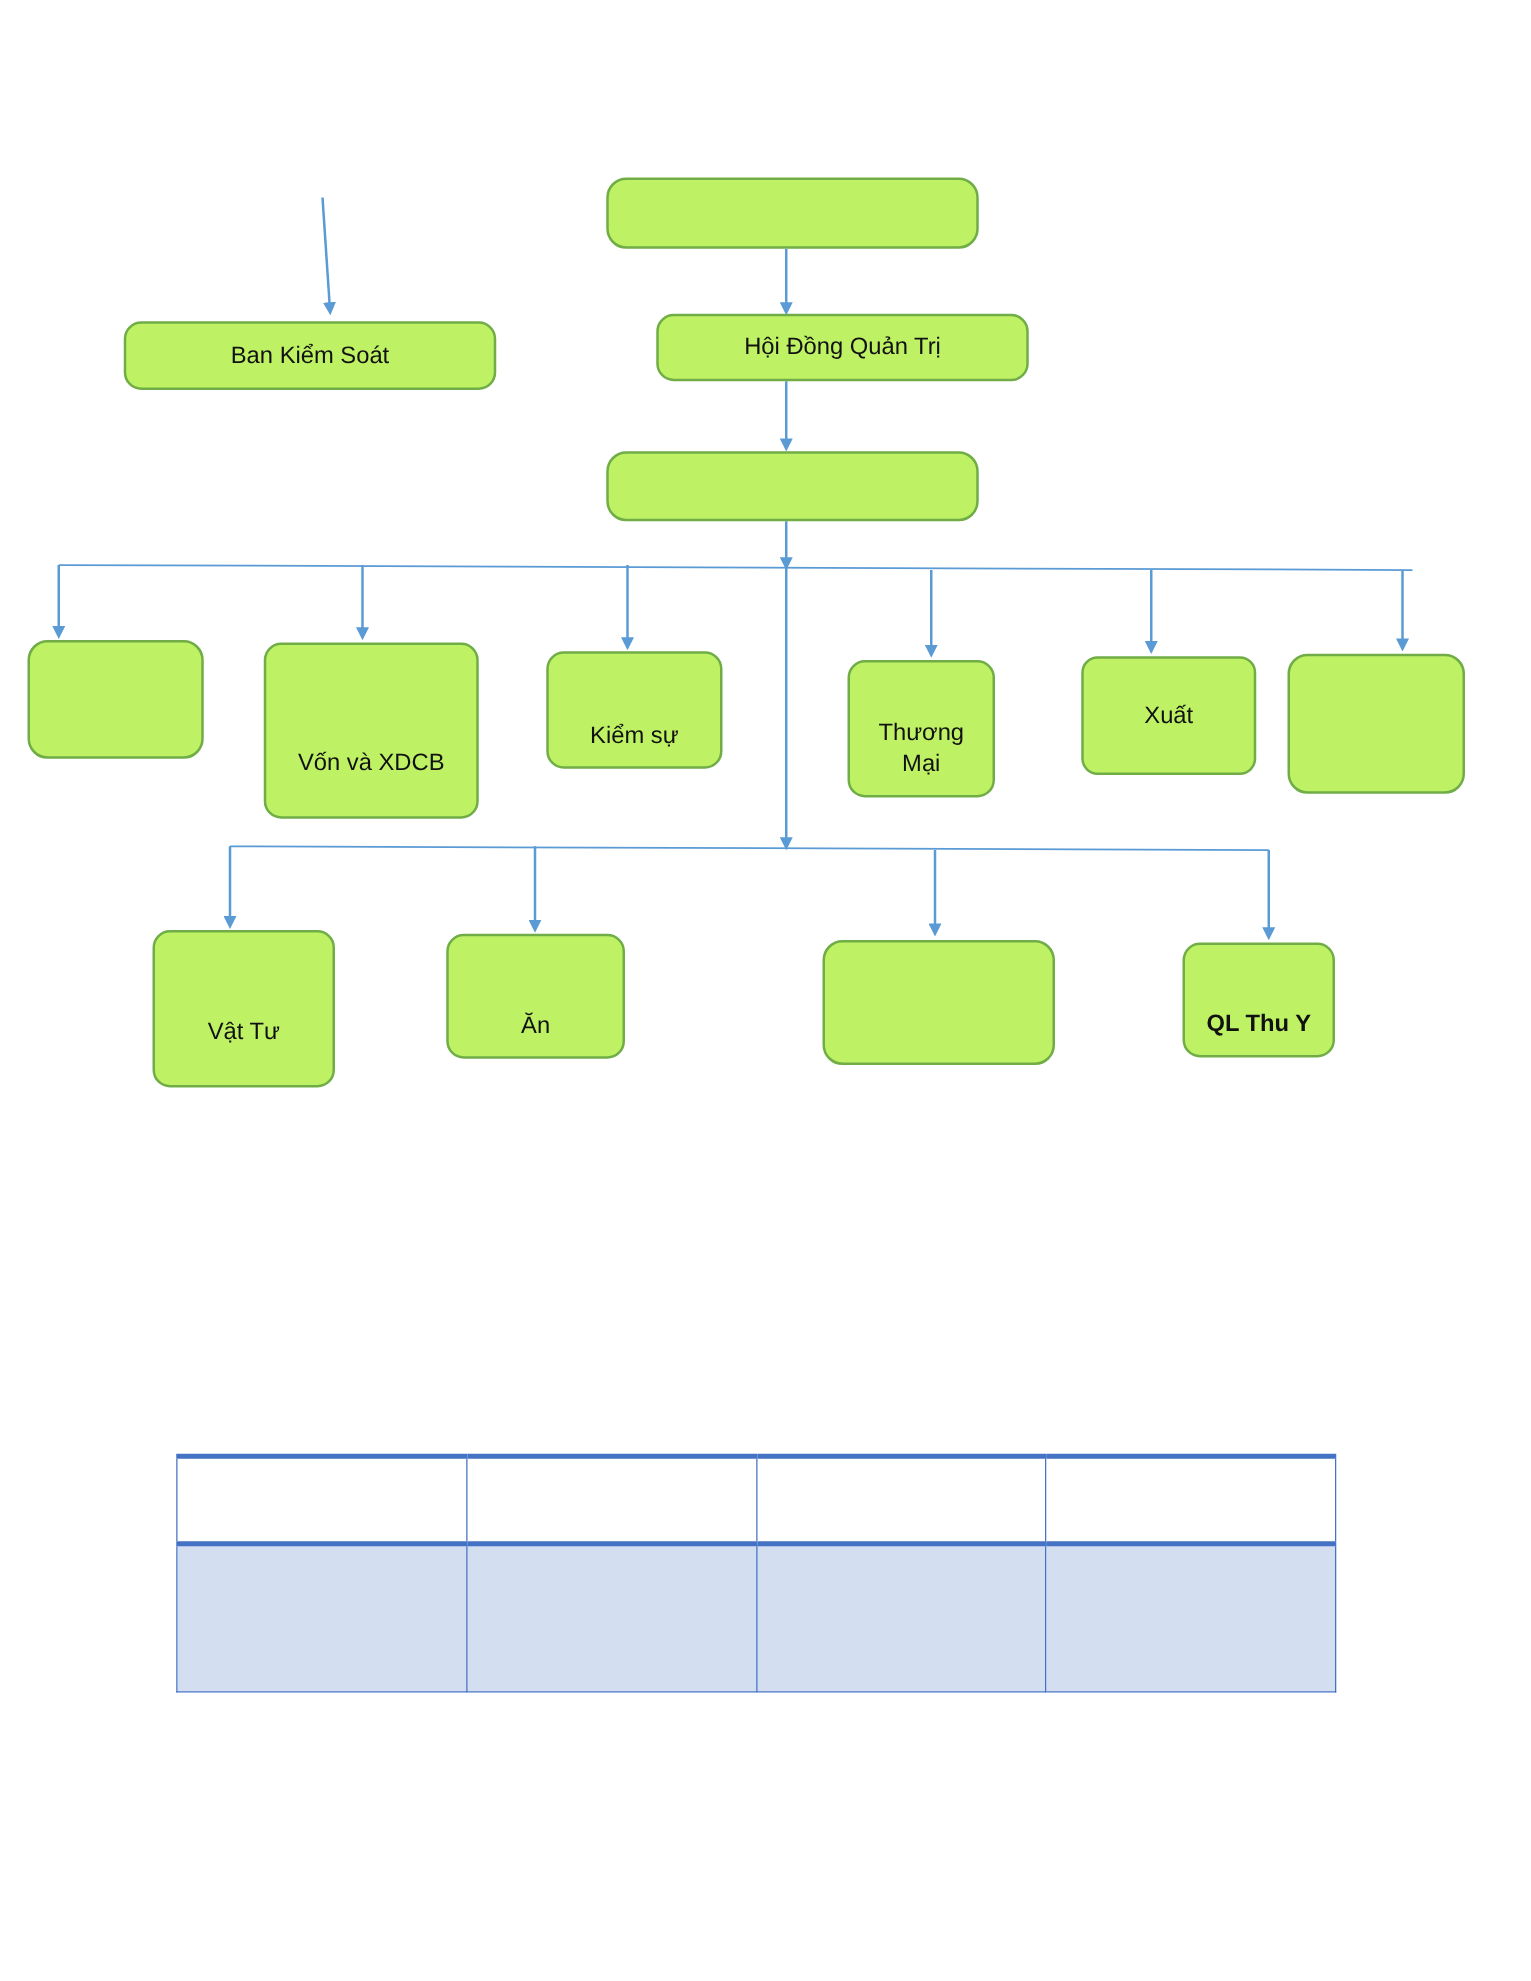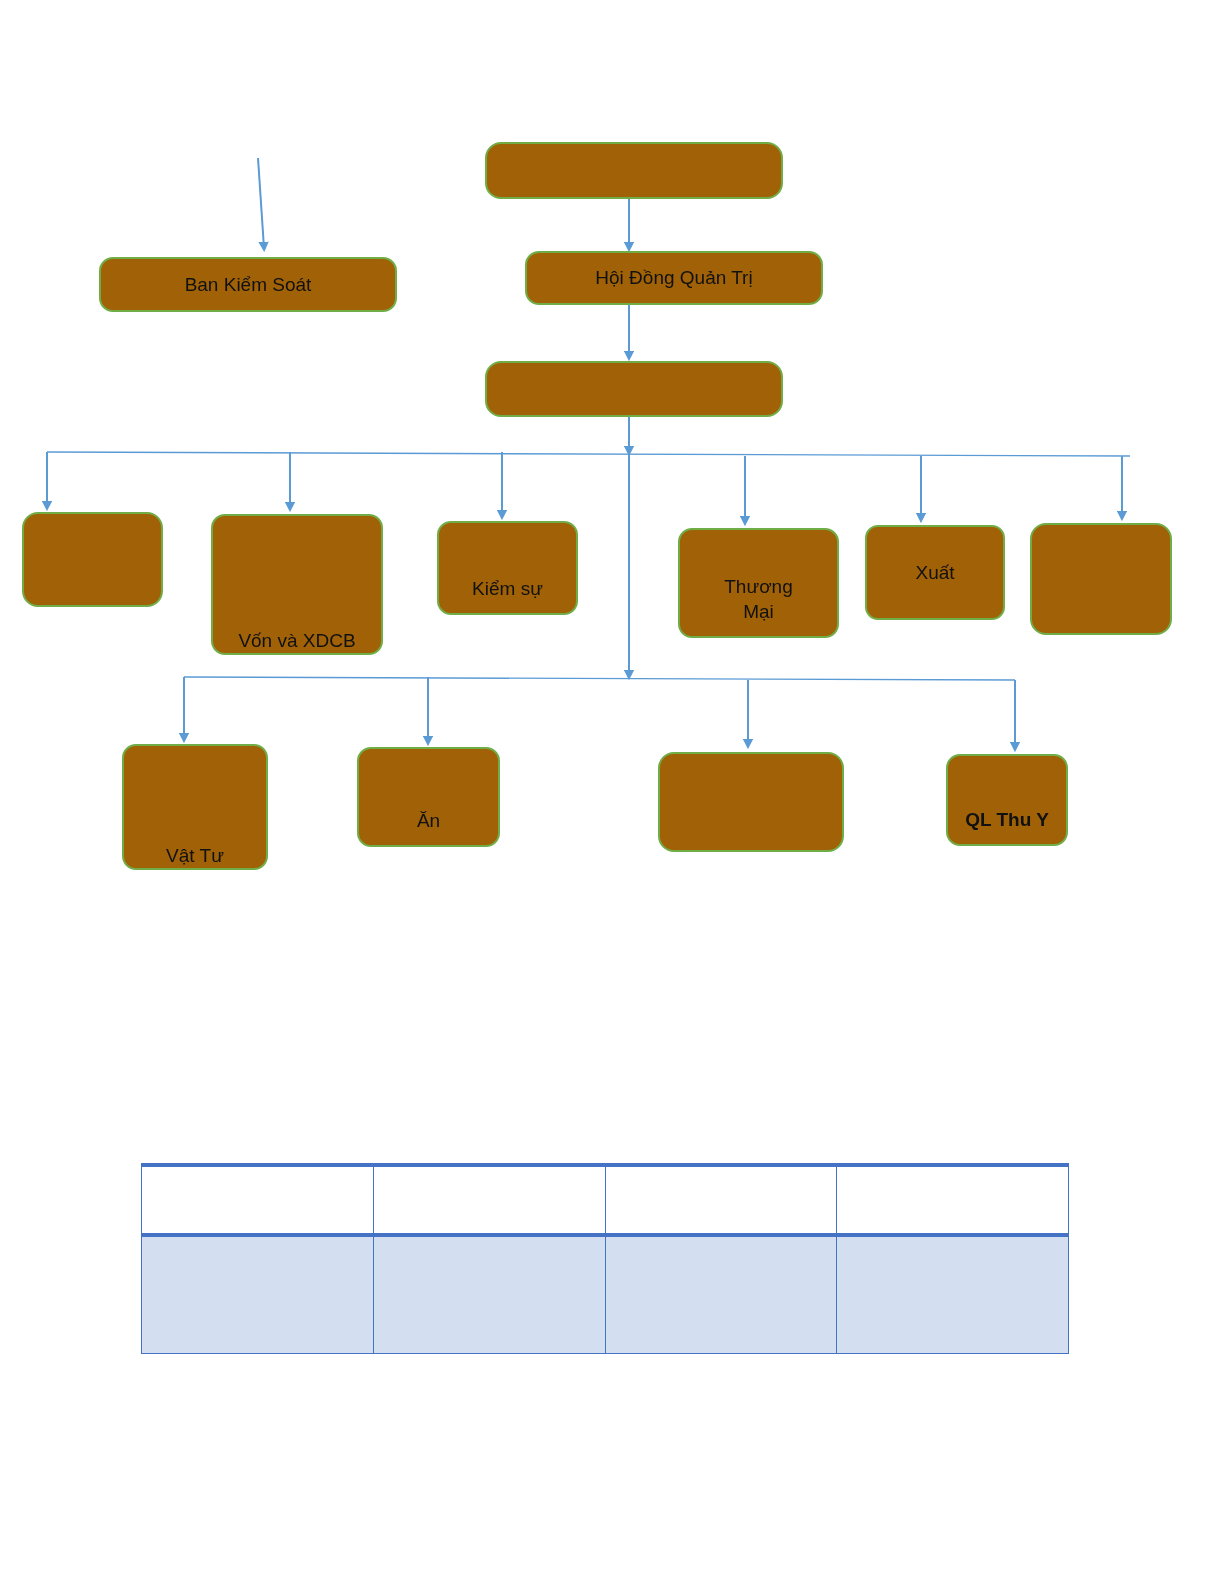--- a/index.html
+++ b/index.html
@@ -25,42 +25,42 @@
     top: 0;
     width: 1225px;
     height: 1585px;
     pointer-events: none;
   }
   .node {
     position: absolute;
     box-sizing: border-box;
     border: 2.5px solid #70AD47;
     border-radius: 14px;
-    background: #a16207;
+    background: #bef264;
     display: flex;
     align-items: center;
     justify-content: center;
     text-align: center;
     font-size: 19px;
     line-height: 1.32;
     color: #111111;
     z-index: 2;
   }
   .node.empty {
     border-radius: 16px;
   }
   .node .label {
     display: block;
     white-space: pre-line;
     padding: 0 6px;
   }
   
   .align-center { align-items: center; }
   .align-lower  { align-items: flex-end; padding-bottom: 12px; }
-  .align-lowmid { align-items: flex-end; }
+  .align-lowmid { align-items: flex-end; padding-bottom: 30px; }
 
   
   #data-table {
     position: absolute;
     left: 141px;
     top: 1163px;
     width: 928px;
     height: 190px;
     border-collapse: collapse;
     table-layout: fixed;
@@ -154,21 +154,21 @@
   </div>
 
   <div class="node align-lowmid" style="left:211px; top:514px; width:172px; height:141px;">
     <span class="label">Vốn và XDCB</span>
   </div>
 
   <div class="node align-lower" style="left:437px; top:521px; width:141px; height:94px;">
     <span class="label">Kiểm sự</span>
   </div>
 
-  <div class="node align-lower" style="left:678px; top:528px; width:161px; height:110px;align-items:flex-end;">
+  <div class="node align-lower" style="left:678px; top:528px; width:118px; height:110px;align-items:flex-end;">
     <span class="label">Thương
 Mại</span>
   </div>
 
   <div class="node align-center" style="left:865px; top:525px; width:140px; height:95px;border-radius:13px;">
     <span class="label">Xuất</span>
   </div>
 
   <div class="node empty align-center" style="left:1030px; top:523px; width:142px; height:112px;">
     <span class="label"></span>

